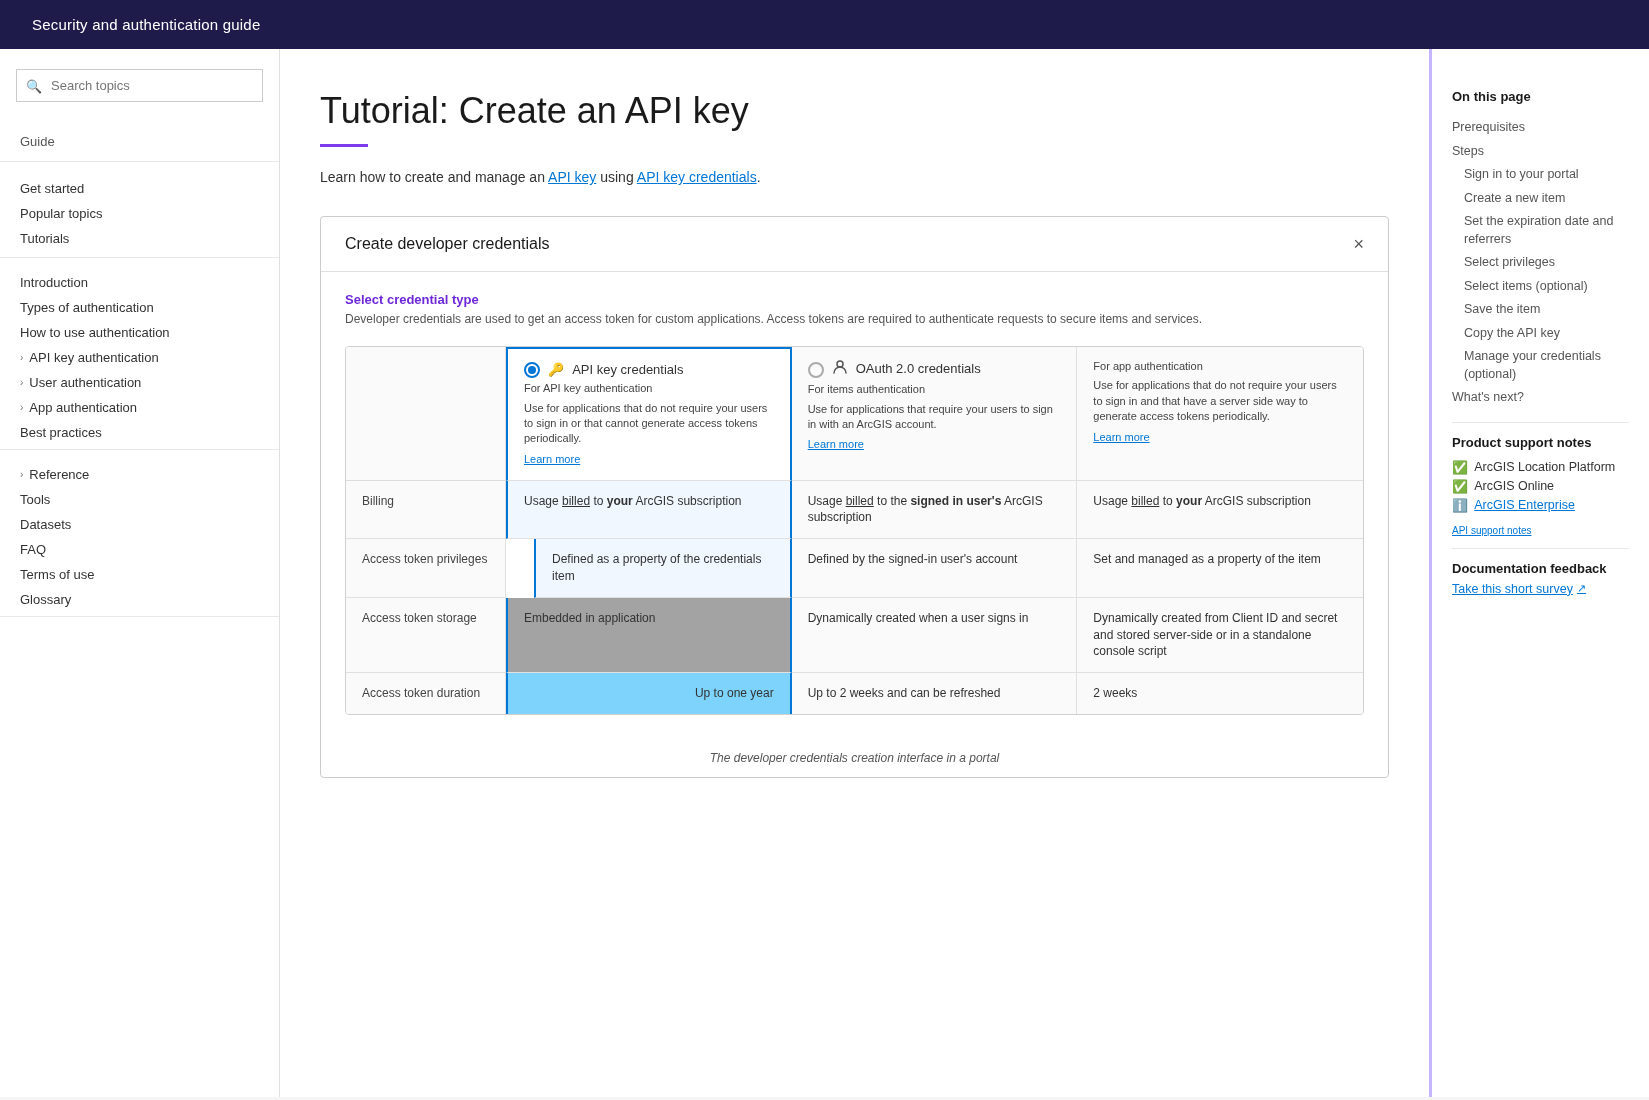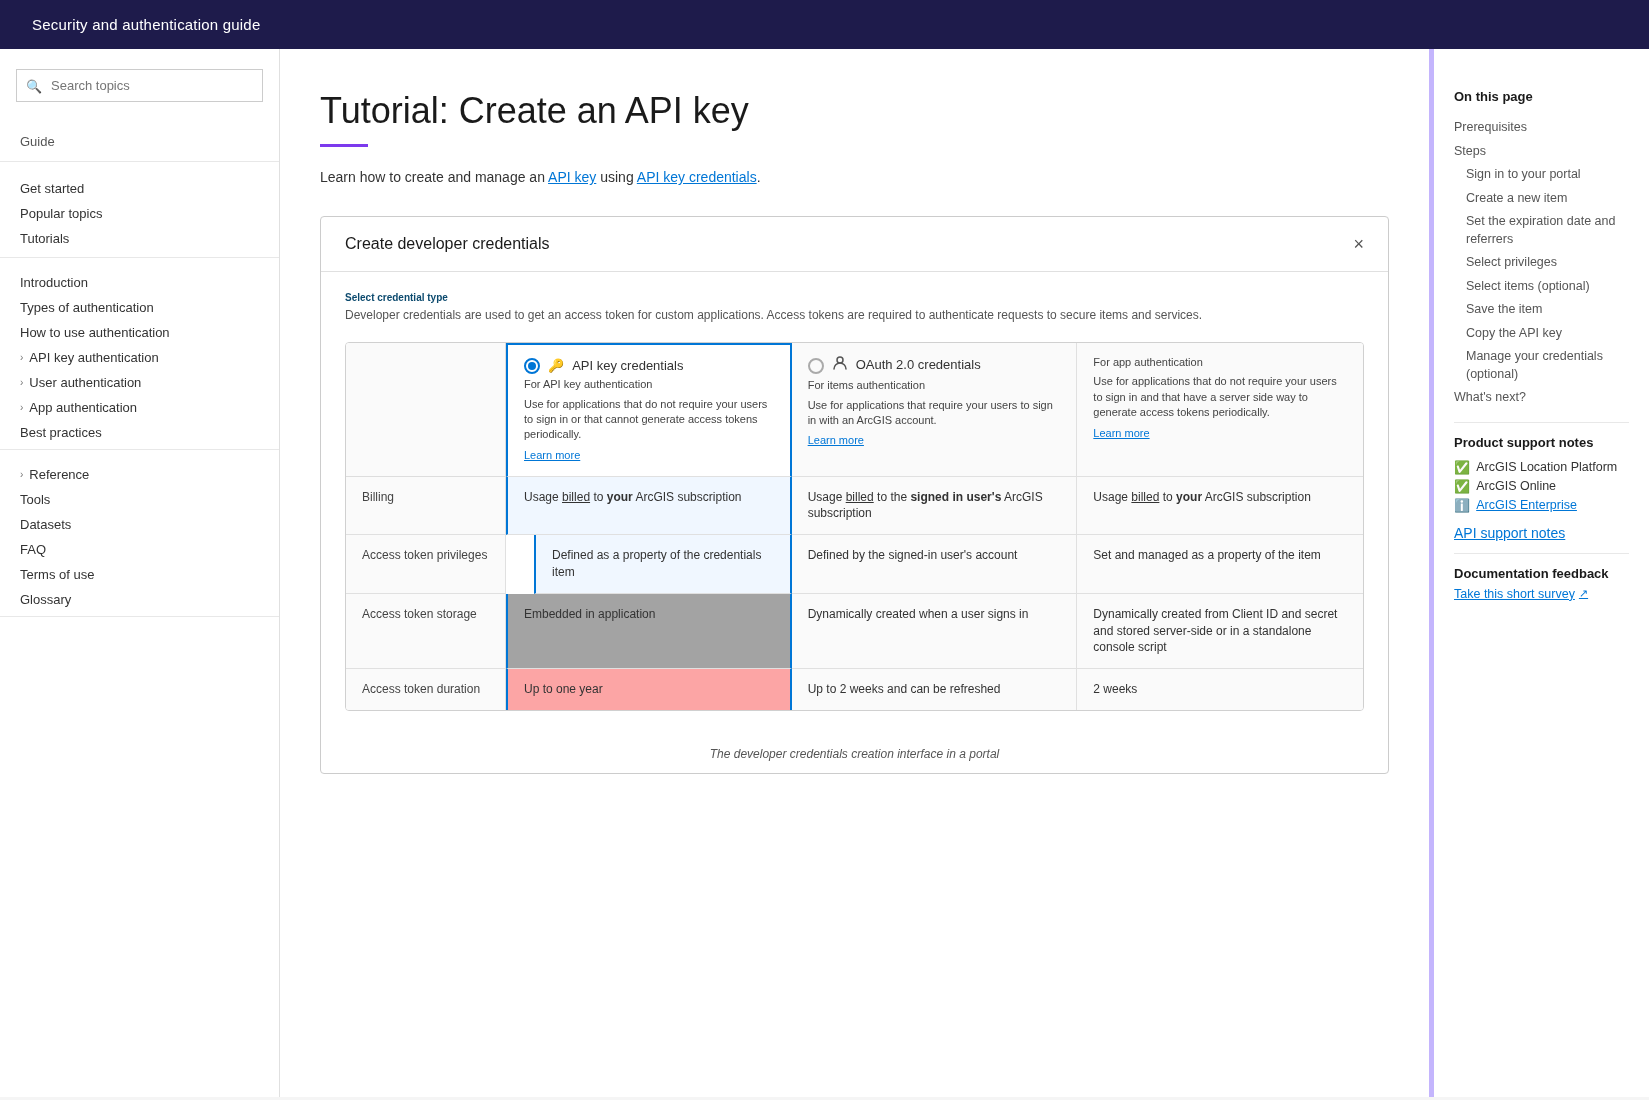--- a/index.html
+++ b/index.html
@@ -146,23 +146,23 @@
       color: #555;
       cursor: pointer;
       line-height: 1;
     }
 
     .card-body {
       padding: 20px 24px;
     }
 
     .select-type-label {
-      font-size: 10px;
+      font-size: 13px;
       font-weight: 600;
-      color: #0c4a6e;
+      color: #6d28d9;
       margin-bottom: 4px;
     }
     .select-type-desc {
       font-size: 12px;
       color: #555;
       margin-bottom: 18px;
       line-height: 1.4;
     }
 
     
@@ -262,21 +262,21 @@
       color: #555;
       padding: 16px 0 12px;
     }
 
     
     .right-sidebar {
       width: 220px;
       min-width: 220px;
       padding: 40px 20px 20px 20px;
       background: white;
-      border-left: 5px solid #c4b5fd;
+      border-left: 3px solid #c4b5fd;
       font-size: 13px;
     }
 
     .on-this-page-title {
       font-size: 13px;
       font-weight: 600;
       color: #1a1a1a;
       margin-bottom: 12px;
     }
 
@@ -303,21 +303,21 @@
       gap: 6px;
       font-size: 12.5px;
       color: #333;
       padding: 2px 0;
     }
     .check-icon { color: #2e7d32; font-size: 13px; }
     .info-icon { color: #0076d6; font-size: 13px; }
 
     .api-support-link {
       color: #0076d6;
-      font-size: 14px;
+      font-size: 10px;
       text-decoration: underline;
       cursor: pointer;
       display: block;
       margin: 10px 0;
     }
 
     .doc-feedback-title {
       font-size: 13px;
       font-weight: 600;
       color: #1a1a1a;
@@ -491,21 +491,21 @@
           <div class="cred-grid-cell highlighted-col" style="background:#f0f7ff;margin-left:28px;">Defined as a property of the credentials item</div>
           <div class="cred-grid-cell" style="background:#fafafa;">Defined by the signed-in user's account</div>
           <div class="cred-grid-cell" style="background:#fafafa; border-right:none;">Set and managed as a property of the item</div>
 
           <div class="cred-grid-cell row-label">Access token storage</div>
           <div class="cred-grid-cell highlighted-col" style="background:#a3a3a3;">Embedded in application</div>
           <div class="cred-grid-cell" style="background:#fafafa;">Dynamically created when a user signs in</div>
           <div class="cred-grid-cell" style="background:#fafafa; border-right:none;">Dynamically created from Client ID and secret and stored server-side or in a standalone console script</div>
 
           <div class="cred-grid-cell row-label" style="border-bottom:none;">Access token duration</div>
-          <div class="cred-grid-cell highlighted-col api-col-footer" style="background:#fca5a5; border-bottom:none;">Up to one year</div>
+          <div class="cred-grid-cell highlighted-col api-col-footer" style="background:#7dd3fc; border-bottom:none;text-align:right;">Up to one year</div>
           <div class="cred-grid-cell" style="background:#fafafa; border-bottom:none;">Up to 2 weeks and can be refreshed</div>
           <div class="cred-grid-cell" style="background:#fafafa; border-right:none; border-bottom:none;">2 weeks</div>
 
         </div>
       </div>
 
       <div class="card-caption">The developer credentials creation interface in a portal</div>
 
     </div>
 

